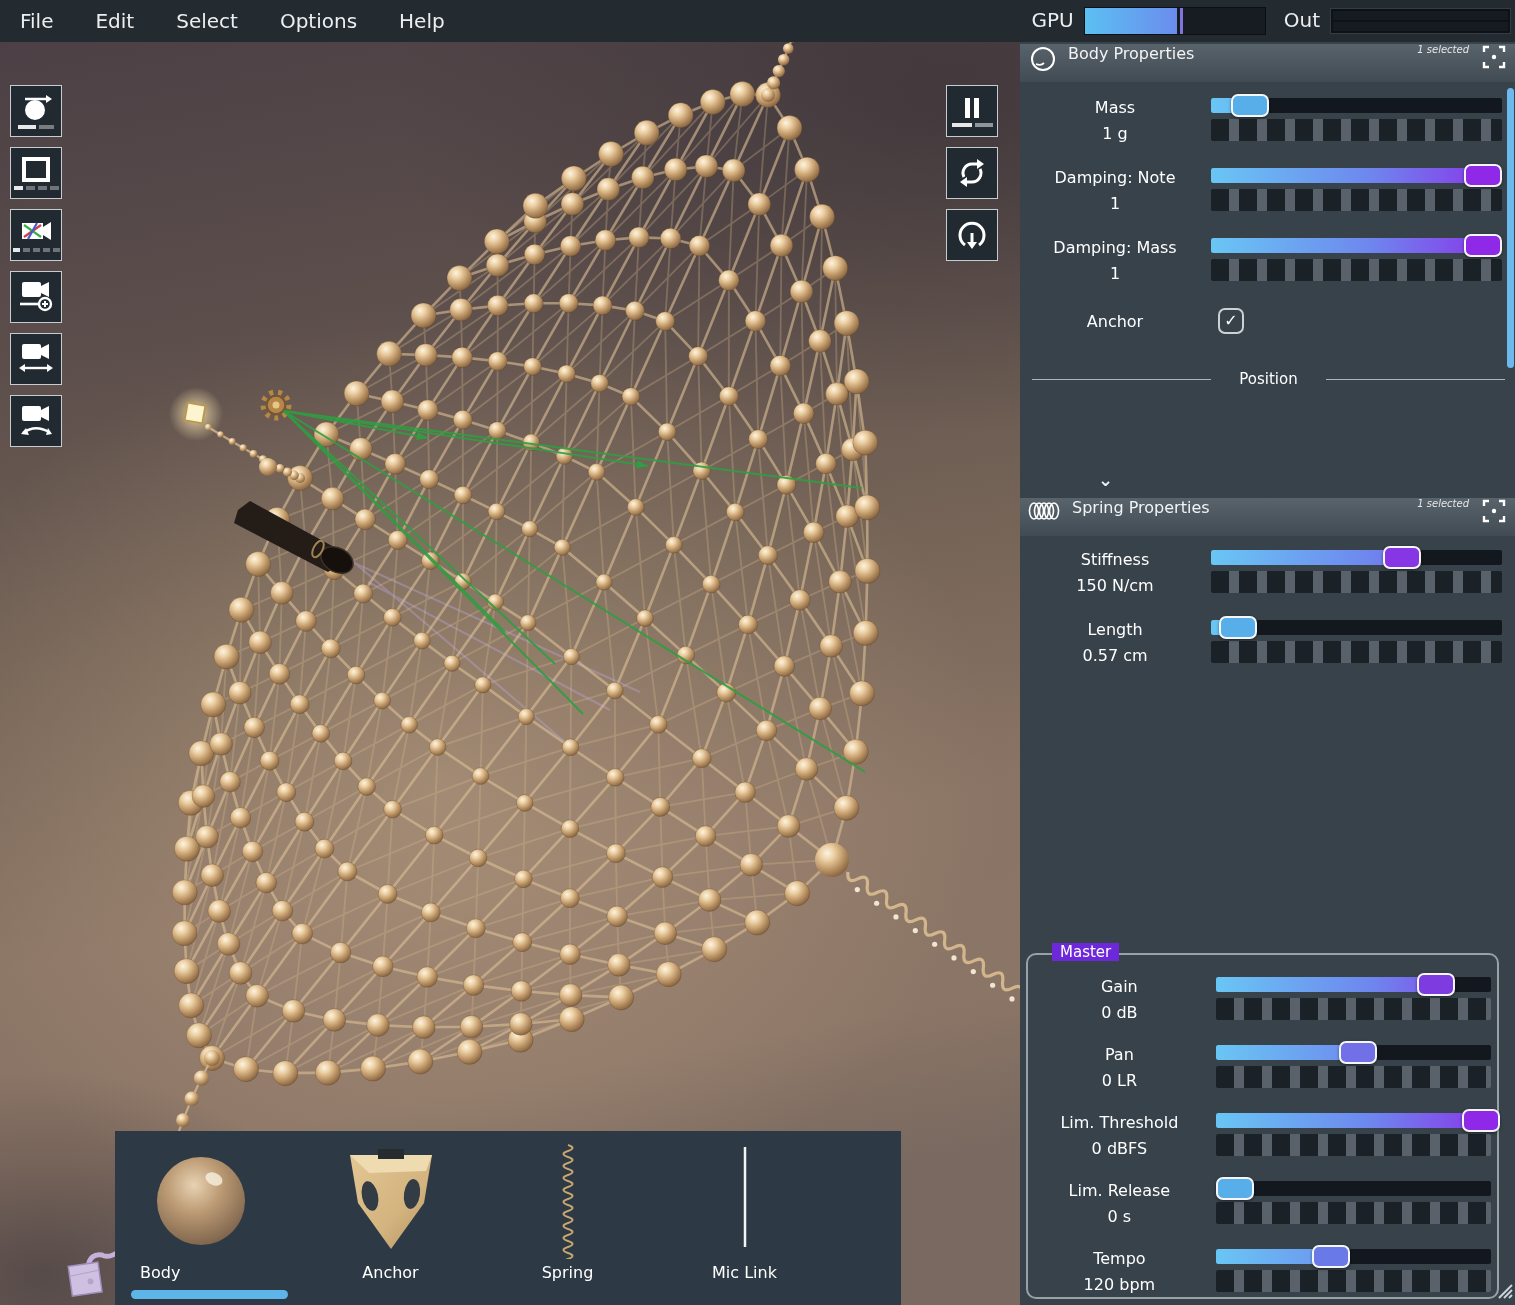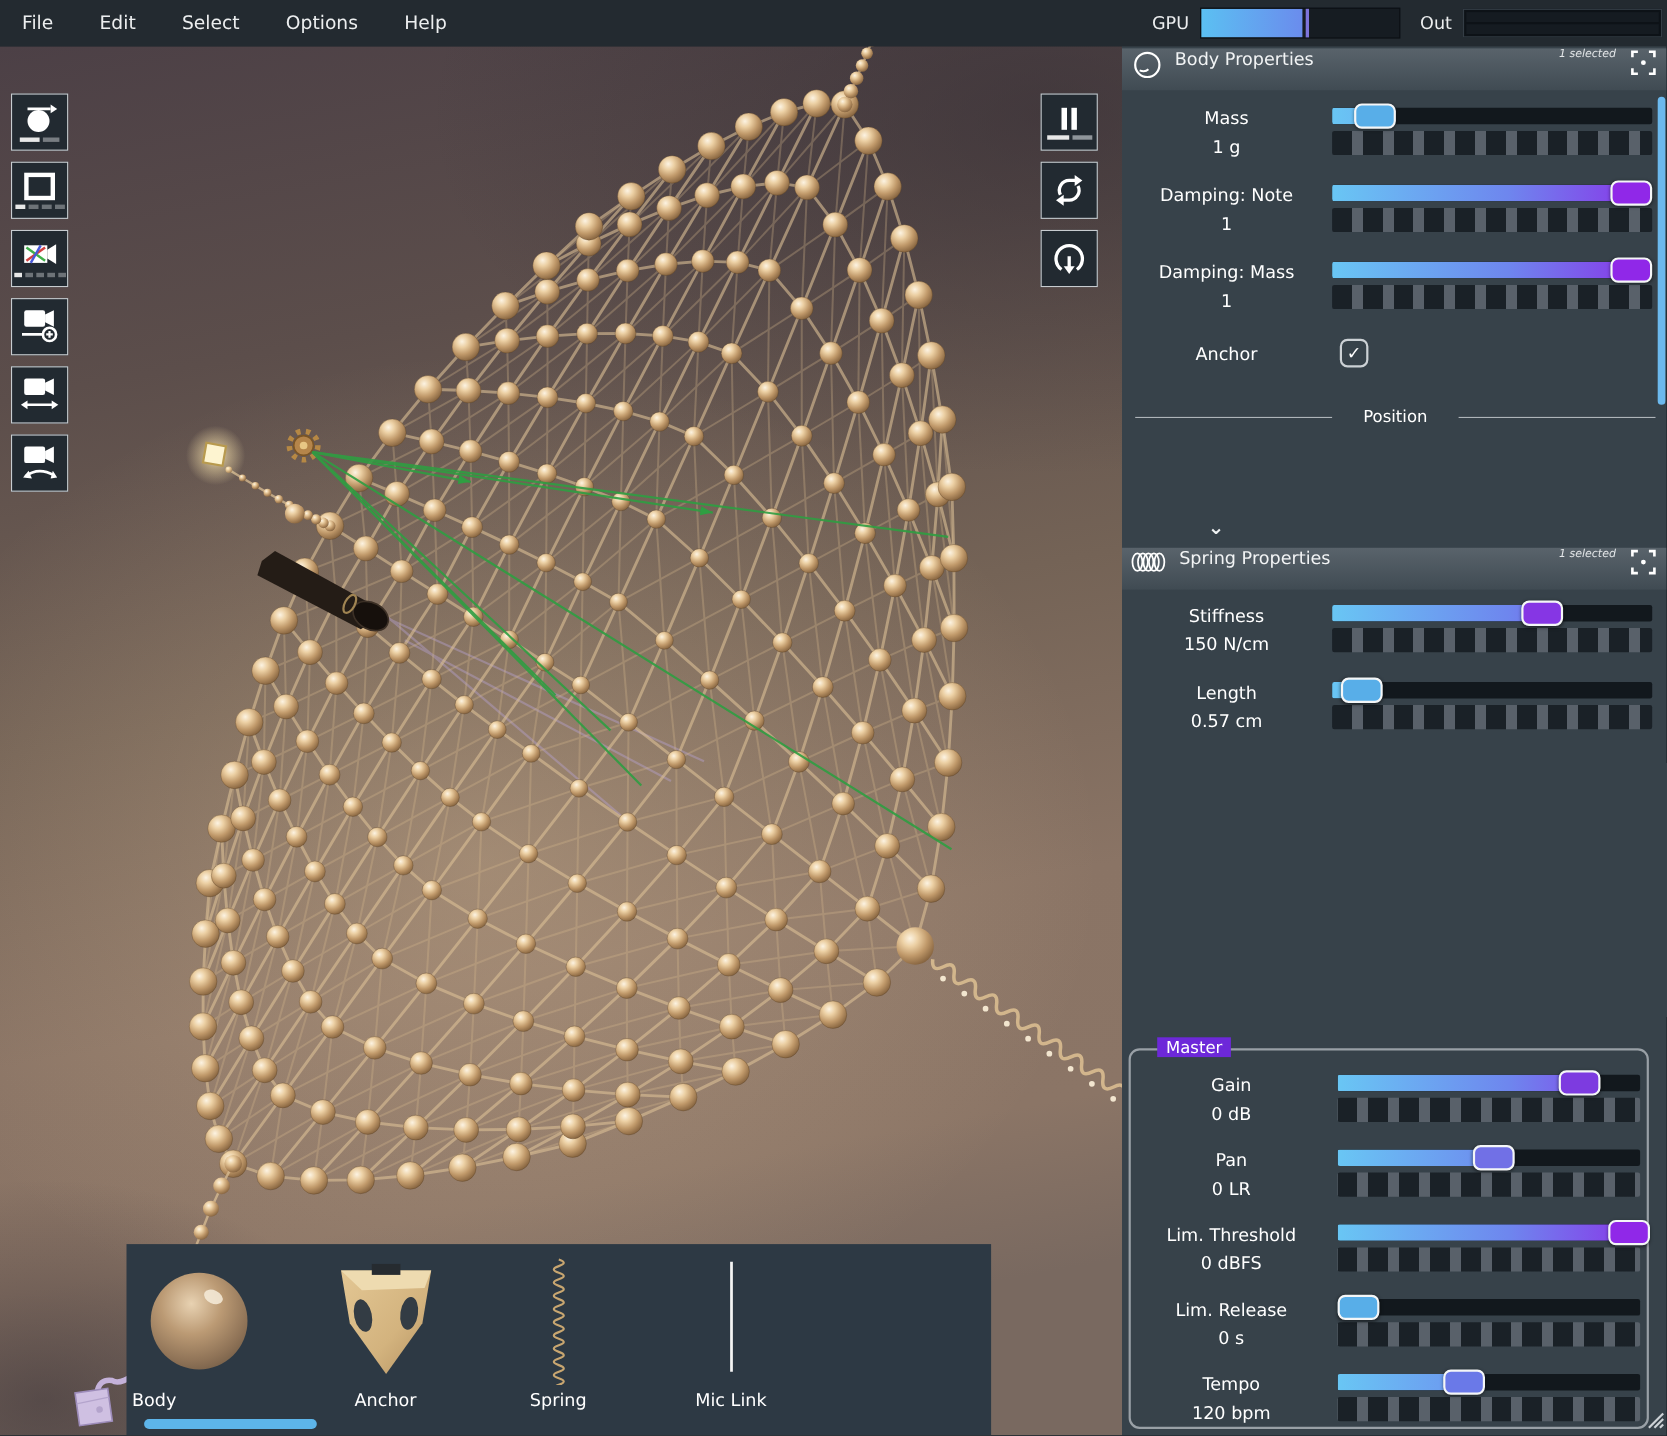--- a/index.html
+++ b/index.html
@@ -1,23 +1,23 @@
 <!DOCTYPE html>
 <html><head>
 <meta charset="utf-8">
 <style>
   html,body{margin:0;padding:0;width:1515px;height:1305px;overflow:hidden;background:#232a30;
     font-family:"DejaVu Sans","Liberation Sans",sans-serif;}
   .app{position:relative;width:1515px;height:1305px;}
   
   .menubar{position:absolute;left:0;top:0;width:1515px;height:42px;background:#232a30;display:flex;align-items:center;z-index:30;}
-  .menu-item{color:#eceeef;font-size:17px;padding:0 8px;margin-left:26px;cursor:default;}
+  .menu-item{color:#eceeef;font-size:20px;padding:0 8px;margin-left:26px;cursor:default;}
   .menu-item:first-child{margin-left:12px;}
   .meters{margin-left:auto;display:flex;align-items:center;margin-right:4px;}
-  .meter-label{color:#eceeef;font-size:16px;margin:0 10px 2px 18px;}
+  .meter-label{color:#eceeef;font-size:20px;margin:0 10px 2px 18px;}
   .gpu-meter{position:relative;width:180px;height:26px;background:#161c22;border:1px solid #0c1014;}
   .gpu-fill{position:absolute;left:0;top:0;bottom:0;overflow:hidden;}
   .gpu-fill-grad{width:180px;height:26px;background:linear-gradient(90deg,#5bc0f2,#6d83ec 60%,#8a3be8);}
   .gpu-tick{position:absolute;top:0;bottom:0;width:3px;background:#7e74da;}
   .out-meter{width:181px;height:26px;background:#0d1217;border:1px solid #343d45;display:flex;flex-direction:column;justify-content:space-evenly;padding:0 2px;box-sizing:border-box;}
   .out-row{height:9px;background:#151b21;}
   
   .viewport{position:absolute;left:0;top:42px;width:1020px;height:1263px;overflow:hidden;}
   #scene{position:absolute;left:0;top:0;}
   
@@ -64,21 +64,21 @@
   .master .pcontent{left:8px;right:6px;top:22px;}
   .master .sl{width:284px;}
   .master .grad{width:284px;}
   .master .plab{width:172px;}
   .master .srow{margin-bottom:23px;}
   .scrollthumb{position:absolute;right:1px;top:46px;width:7px;height:280px;background:#6cb9ee;border-radius:4px;cursor:pointer;}
   .resize-grip{position:absolute;right:2px;bottom:2px;cursor:nwse-resize;}
   
   .palette{position:absolute;left:115px;top:1089px;width:786px;height:174px;background:#2d3944;z-index:12;overflow:hidden;}
   .pal-items{display:flex;height:100%;}
-  .pitem{width:157px;display:flex;flex-direction:column;align-items:center;cursor:grab;}
+  .pitem{width:157px;display:flex;flex-direction:column;align-items:center;cursor:grab;padding-left:20px;}
   .pitem .pic{height:128px;display:flex;align-items:flex-end;justify-content:center;}
   .pitem .plbl{color:#fff;font-size:16px;margin-top:4px;}
   .pitem:first-child .plbl{align-self:flex-start;margin-left:5px;}
   .pal-scroll{position:absolute;left:16px;bottom:6px;width:157px;height:9px;background:#5db5ea;border-radius:5px;cursor:pointer;}
 </style>
 </head>
 <body>
 
 <div class="app">
 

